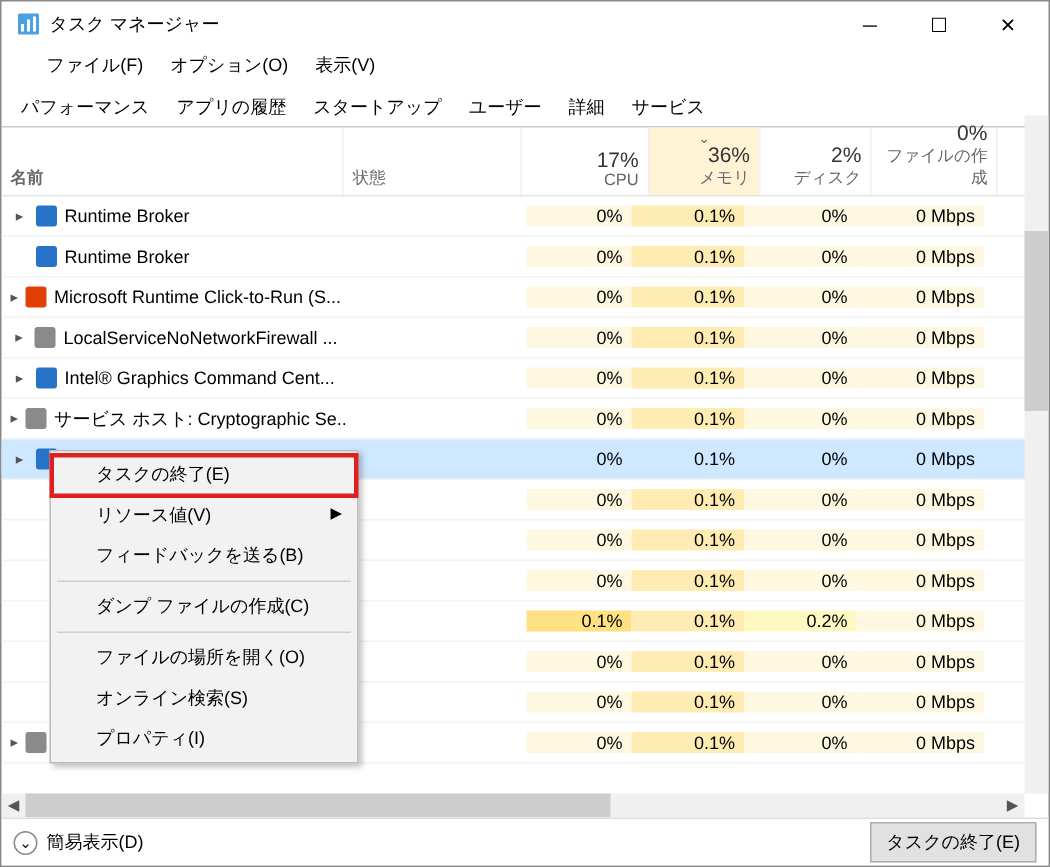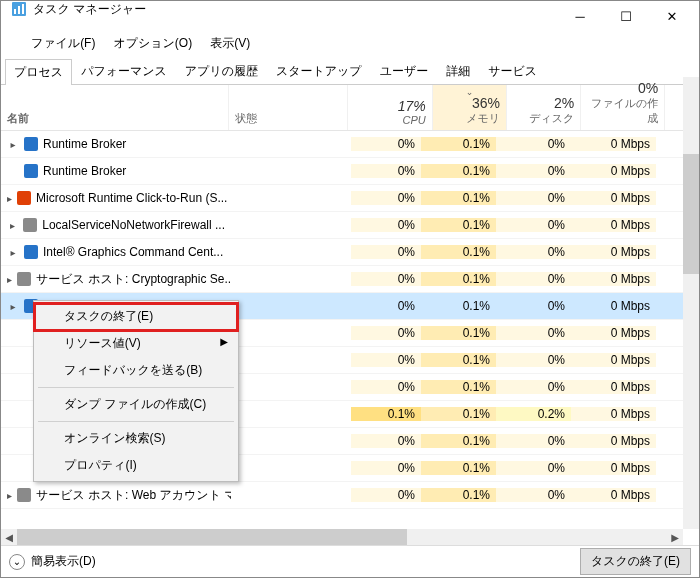--- a/index.html
+++ b/index.html
@@ -1,34 +1,34 @@
 <!DOCTYPE html>
 <html><head>
 <meta charset="utf-8">
 <style>
 * { margin:0; padding:0; box-sizing:border-box; }
 body { font-family:"Yu Gothic UI","Meiryo",sans-serif; font-size:12px; color:#000; background:#fff; width:700px; height:578px; overflow:hidden; position:relative; border:1px solid #888; }
-.titlebar { height:30px; display:flex; align-items:flex-start; padding:0 4px; }
+.titlebar { height:30px; display:flex; align-items:center; padding:0 4px; }
 .titlebar .icon { width:16px; height:16px; margin:0 6px; }
 .titlebar .title { flex:1; font-size:12px; }
 .winbtns { display:flex; }
 .winbtn { width:46px; height:30px; display:flex; align-items:center; justify-content:center; font-size:13px; }
 .menubar { display:flex; padding:2px 24px; gap:6px; }
 .menubar .mitem { padding:2px 6px; }
 .tabs { display:flex; border-bottom:1px solid #ccc; padding:0 4px; margin-top:2px; }
 .tab { padding:4px 8px; border:1px solid transparent; border-bottom:none; font-size:12px; }
 .tab.active { border-color:#ccc; background:#fff; position:relative; top:1px; }
 .grid { position:relative; }
 .header-row { display:flex; border-bottom:1px solid #e5e5e5; height:46px; align-items:flex-end; }
 .hcell { padding:4px 6px; text-align:right; border-left:1px solid #f0f0f0; height:100%; display:flex; flex-direction:column; justify-content:flex-end; color:#555; }
 .hcell .pct { font-size:14px; color:#333; }
 .hcell .lbl { font-size:11px; color:#666; }
 .hname { width:230px; text-align:left; border-left:none; justify-content:flex-end; padding-left:6px;font-weight:bold; }
 .hstatus { width:120px; text-align:left; }
-.hcpu { width:86px;font-style:italic; }
+.hcpu { width:86px; }
 .hmem { width:75px; background:#fff3d6; position:relative; }
 .hmem .sortarrow { position:absolute; top:2px; left:50%; transform:translateX(-50%); font-size:9px; color:#666; }
 .hdisk { width:75px; }
 .hnet { width:85px; }
 .hgpu { width:35px; }
 .rows { }
 .row { display:flex; height:27px; align-items:center; border-bottom:1px solid #f3f3f3; }
 .row.selected { background:#cde8ff; }
 .cell { padding:0 6px; overflow:hidden; white-space:nowrap; text-overflow:ellipsis; }
 .cname { width:230px; display:flex; align-items:center; gap:4px; }
@@ -78,21 +78,20 @@
   </div>
 </div>
 
 <div class="menubar">
   <div class="mitem">ファイル(F)</div>
   <div class="mitem">オプション(O)</div>
   <div class="mitem">表示(V)</div>
 </div>
 
 <div class="tabs" id="tabs">
-    <div class="tab active">プロセス</div>
     <div class="tab">パフォーマンス</div>
     <div class="tab">アプリの履歴</div>
     <div class="tab">スタートアップ</div>
     <div class="tab">ユーザー</div>
     <div class="tab">詳細</div>
     <div class="tab">サービス</div>
   </div>
 
 <div class="grid">
   <div class="header-row">
@@ -320,20 +319,21 @@
     </div>
 </div>
 
 <div class="ctx">
   <div class="ctx-item">タスクの終了(E)</div>
   <div class="ctx-item"><span>リソース値(V)</span><span class="arrow">▶</span></div>
   <div class="ctx-item">フィードバックを送る(B)</div>
   <div class="ctx-sep"></div>
   <div class="ctx-item">ダンプ ファイルの作成(C)</div>
   <div class="ctx-sep"></div>
+  <div class="ctx-item">ファイルの場所を開く(O)</div>
   <div class="ctx-item">オンライン検索(S)</div>
   <div class="ctx-item">プロパティ(I)</div>
 </div>
 <div class="hl"></div>
 
 <div class="vscroll">
     <div class="vthumb"></div>
   </div>
 <div class="hscroll">
   <div class="arr">◀</div>

